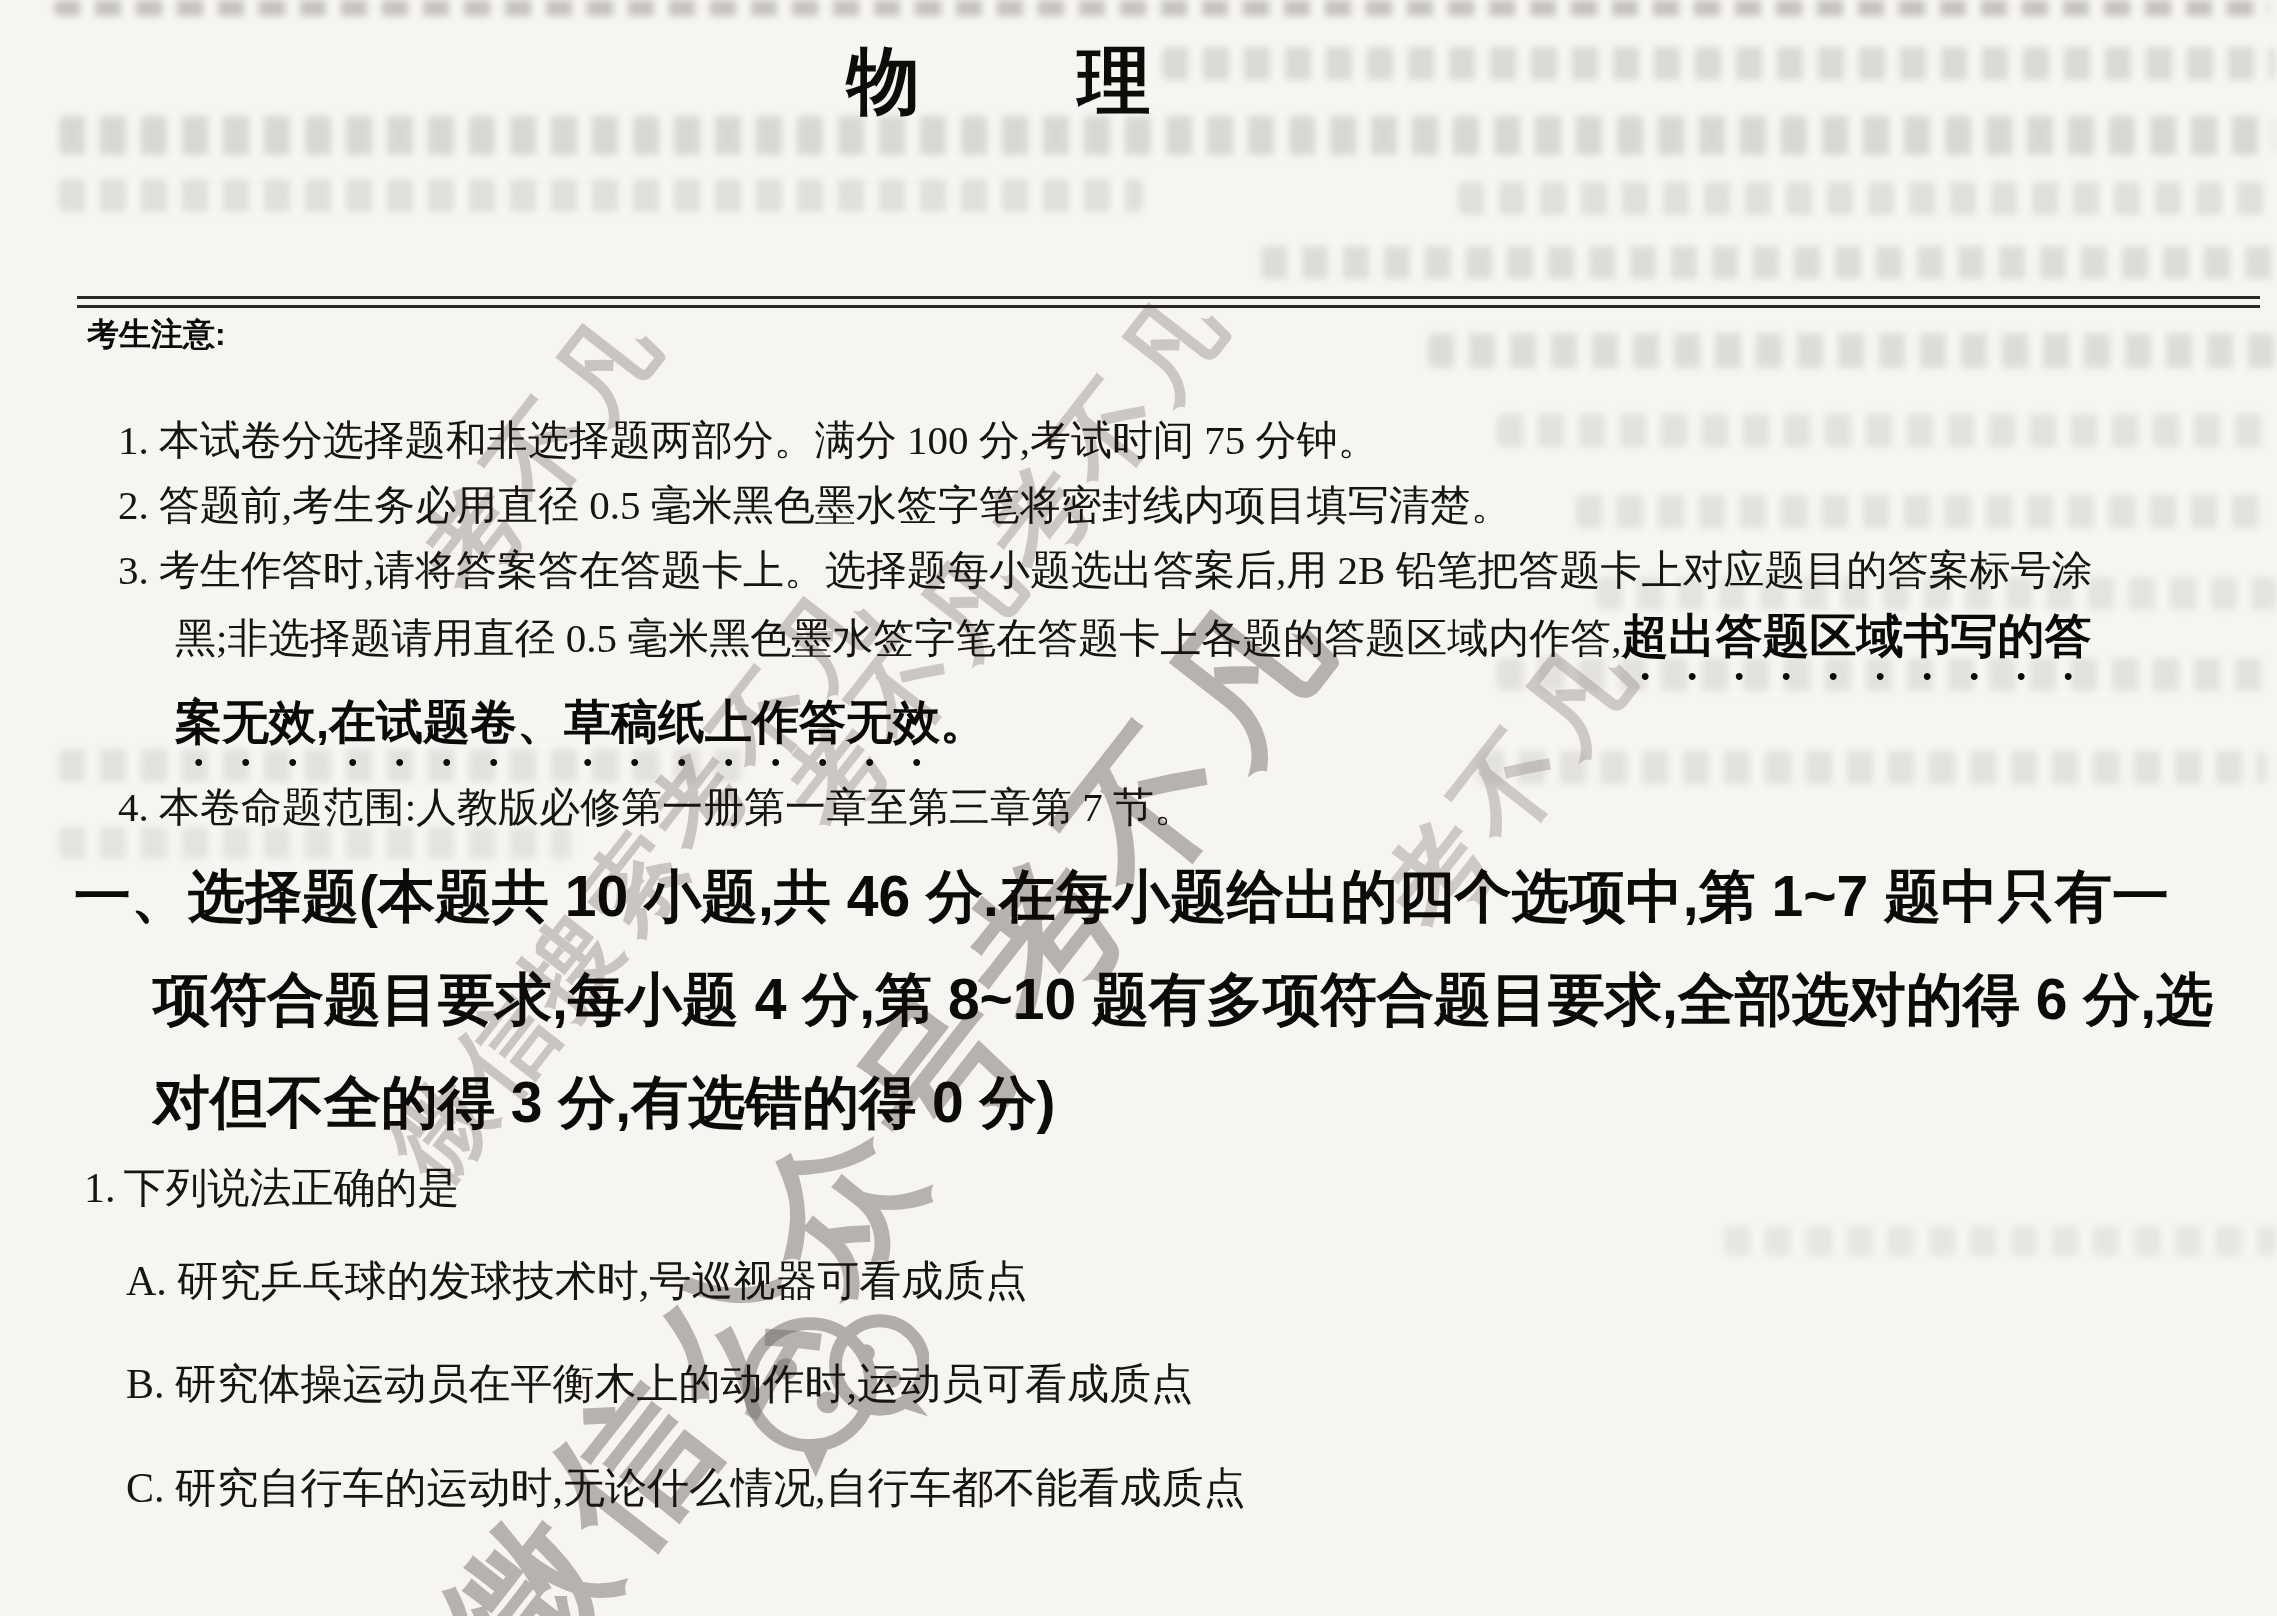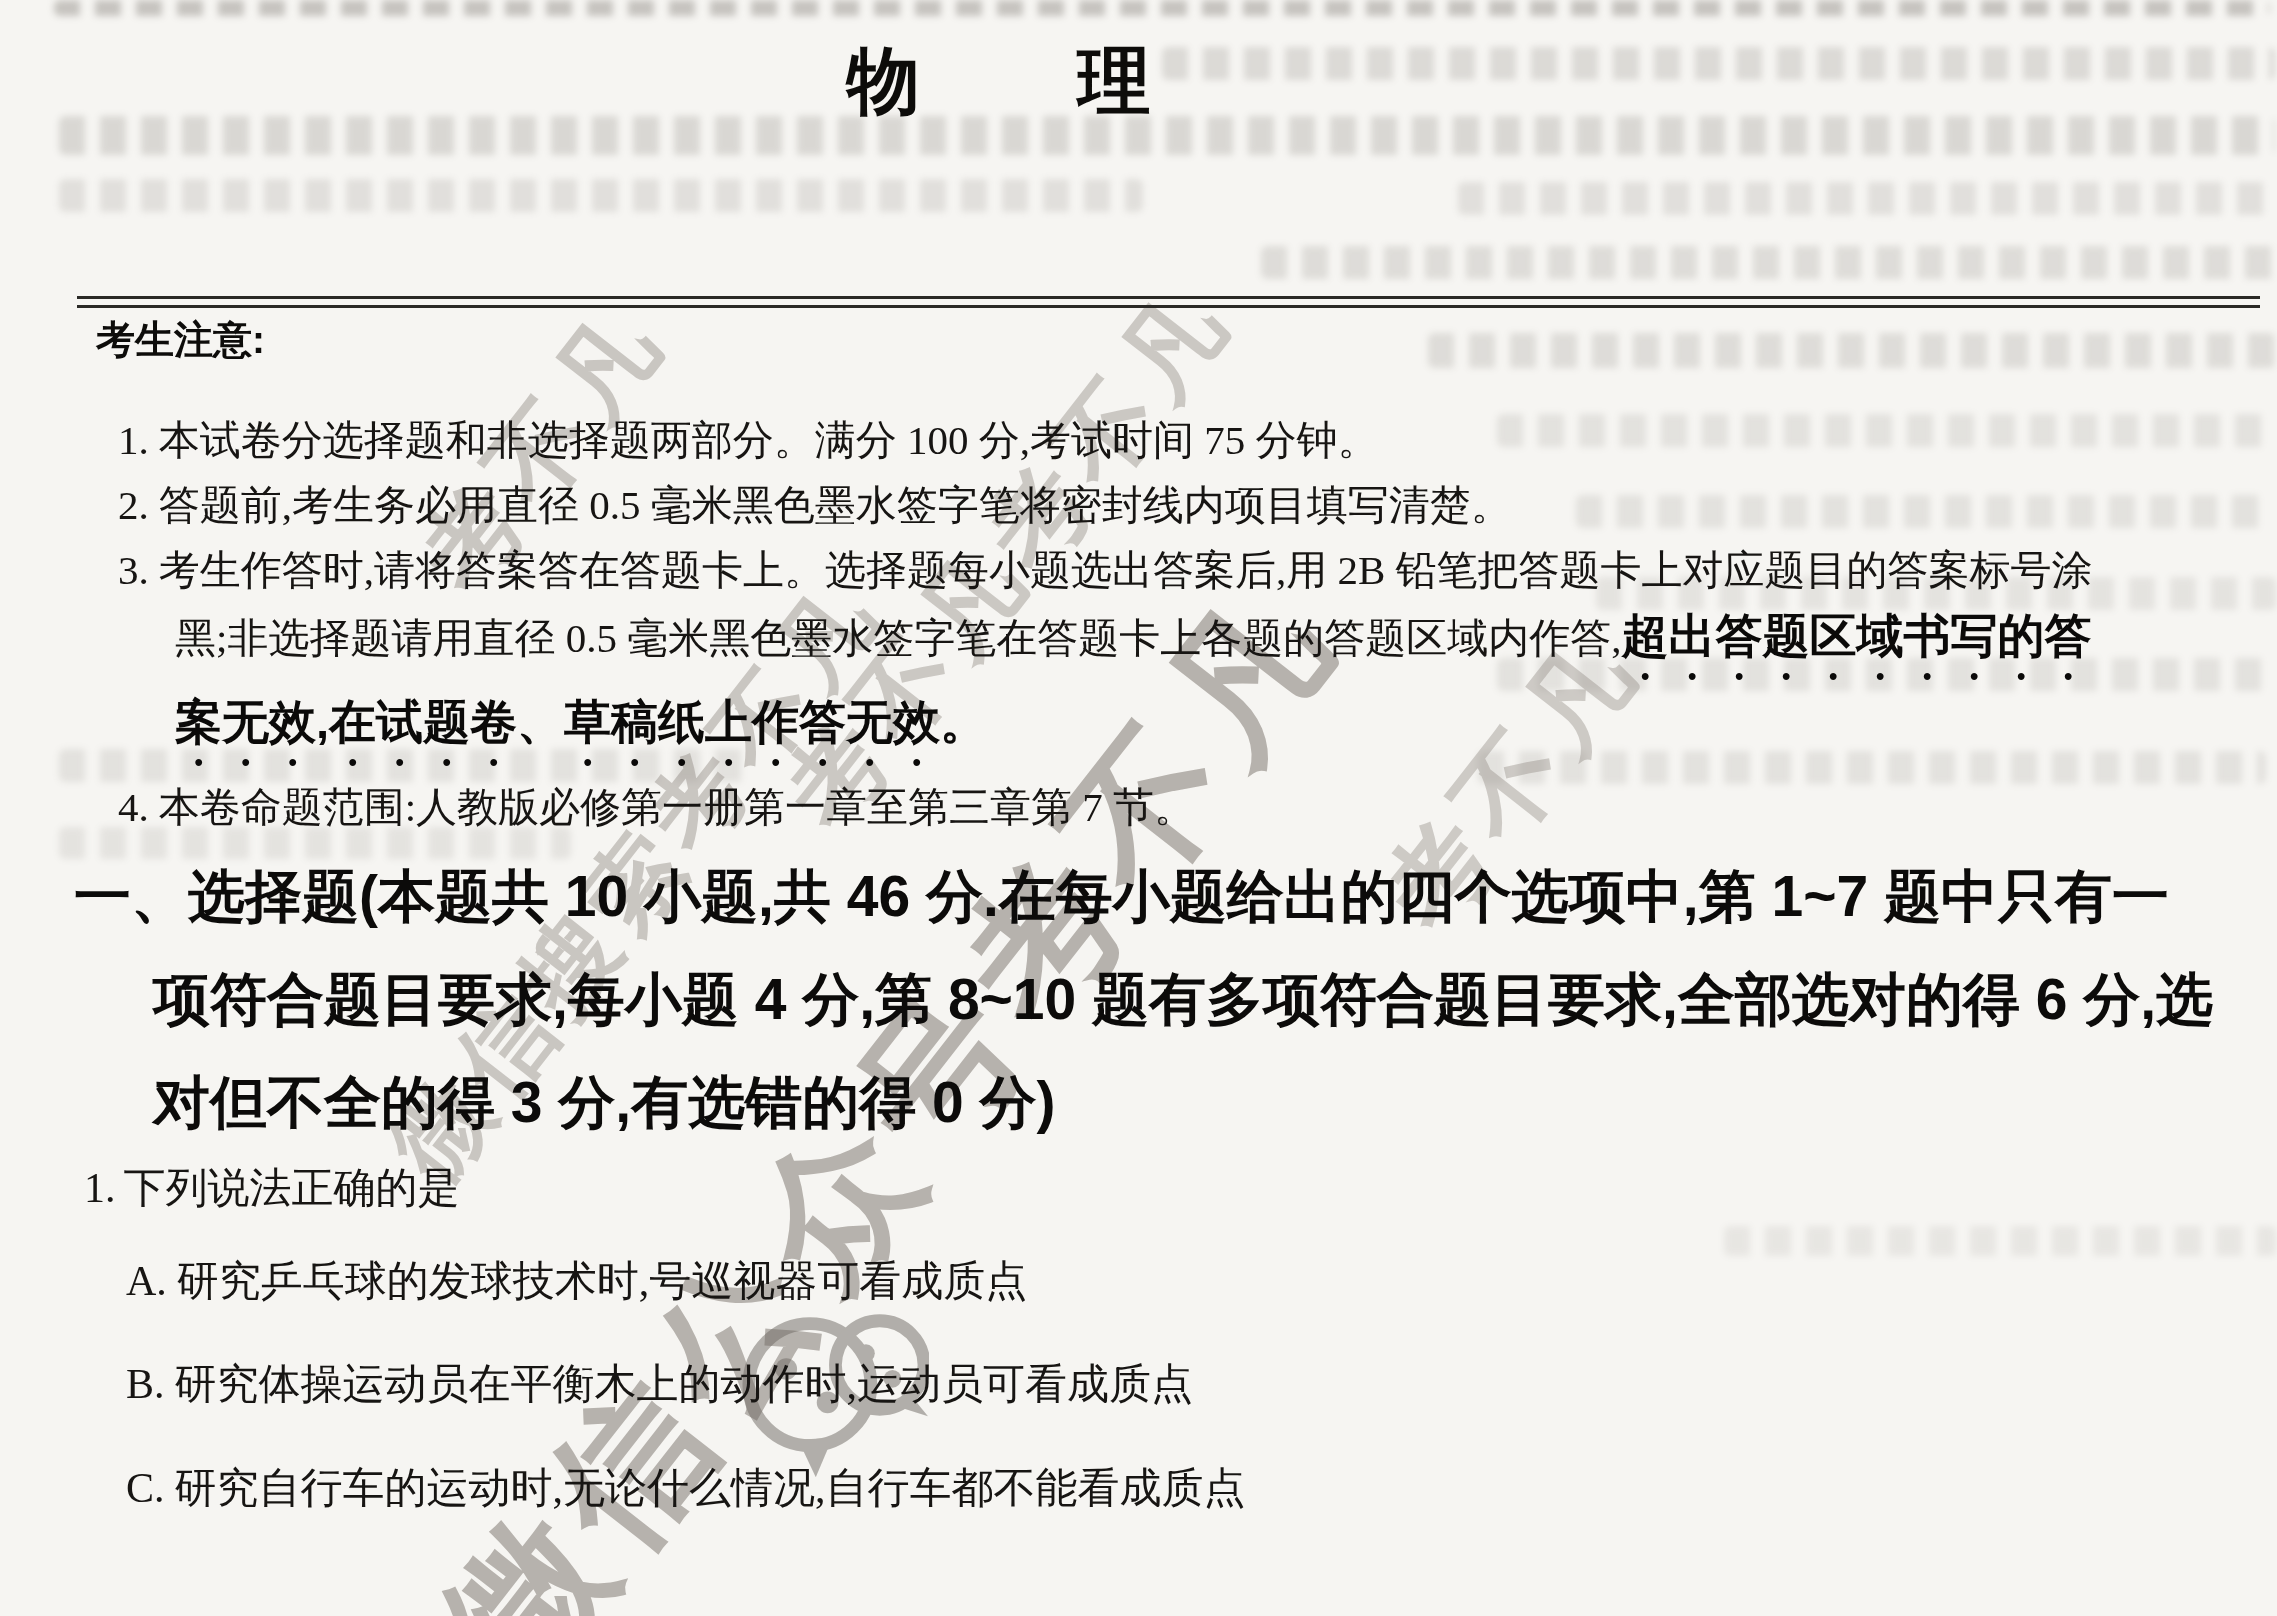--- a/index.html
+++ b/index.html
@@ -48,21 +48,21 @@
   }
   .rule-double{
     position:absolute;top:296px;left:77px;width:2183px;height:5.9px;
     border-top:3.9px solid #29282575;
     border-top-color:#2a2926;
     border-bottom:3px solid #2a2926;
   }
   .notice-h{
     position:absolute;top:313px;left:87px;
     font-family:"Liberation Sans","DejaVu Sans",sans-serif;
-    font-size:39px;font-weight:bold;color:#0d0c0a;margin-left:9px;
+    font-size:32px;font-weight:bold;color:#0d0c0a;
   }
   .notes{
     position:absolute;top:408px;left:118px;width:2000px;
     font-size:41px;line-height:65px;
   }
   .note{padding-left:57px;text-indent:-57px;margin:0 0 0 0;}
   .note .num{margin-right:9.9px;}
   .em{
     font-family:"Liberation Sans","DejaVu Sans",sans-serif;
     font-size:47px;font-weight:bold;color:#0b0a09;

